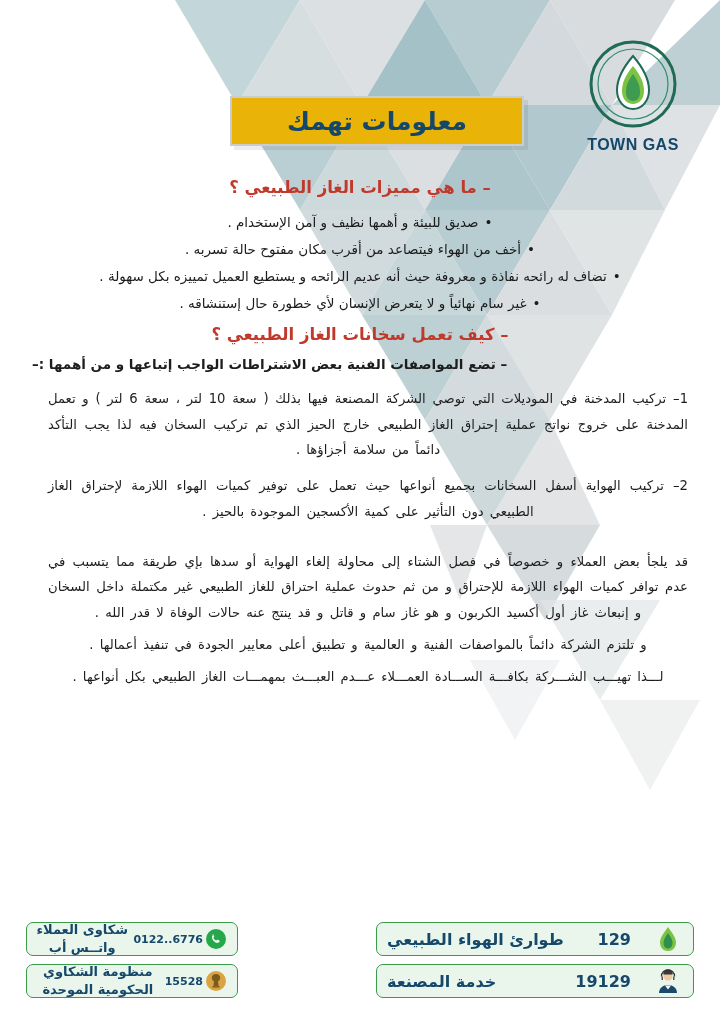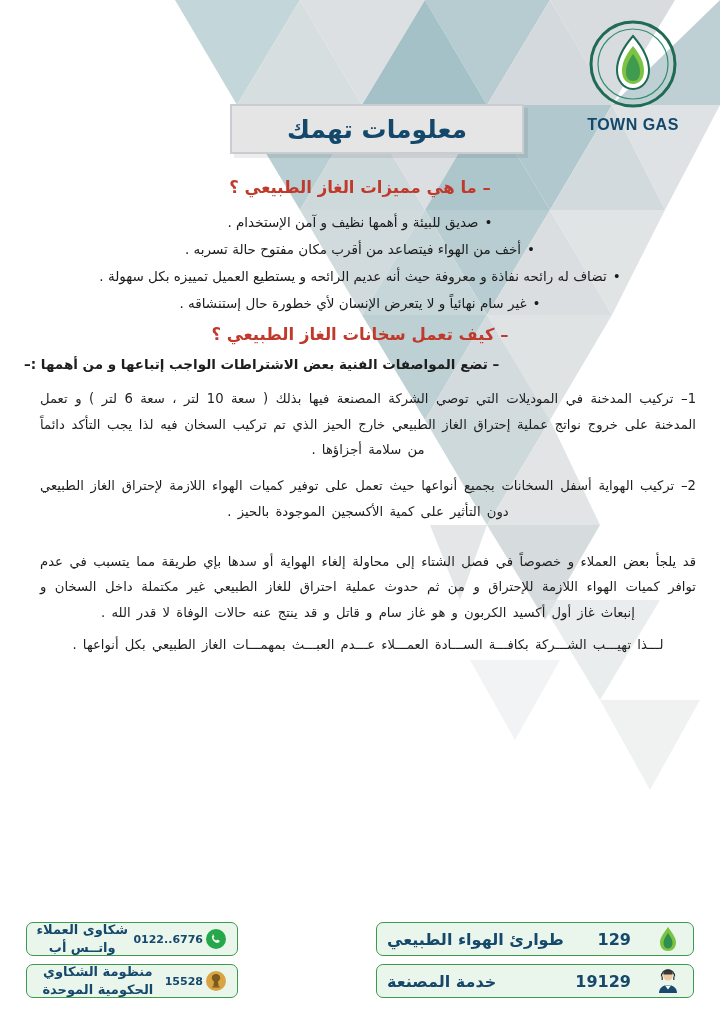--- a/index.html
+++ b/index.html
@@ -31,64 +31,64 @@
   }
 
   
   .header {
     position: relative;
     z-index: 3;
     height: 170px;
   }
   .logo-block {
     position: absolute;
-    top: 18px;
+    top: 38px;
     right: 22px;
     width: 130px;
     text-align: center;
   }
   .logo-ring {
     width: 92px;
     height: 92px;
     margin: 0 auto;
     position: relative;
   }
   .logo-text {
     margin-top: 6px;
     font-size: 16px;
     font-weight: bold;
     color: #14486b;
     letter-spacing: 0.5px;
     font-family: "Liberation Sans", sans-serif;
   }
   .title-box {
     position: absolute;
-    top: 104px;
+    top: 96px;
     right: 196px;
     width: 290px;
     height: 46px;
-    background: #e5e5e5;
+    background: #eab308;
     border: 2px solid #c9ccd1;
     box-shadow: 4px 4px 0 rgba(0,0,0,0.07);
     display: flex;
     align-items: center;
     justify-content: center;
   }
   .title-box .title-text {
     font-size: 25px;
     font-weight: bold;
     color: #14486b;
     letter-spacing: 0.5px;
   }
 
   
   .content {
     position: relative;
     z-index: 3;
-    padding: 0 24px;
+    padding: 0 32px;
     color: #1d1d1d;
   }
   .section-heading {
     color: #c0392b;
     font-weight: bold;
     font-size: 16.5px;
     text-align: center;
     margin: 8px 0 12px 0;
   }
   .bullets {
@@ -280,20 +280,21 @@
     <div class="lead-line">– تضع المواصفات الفنية بعض الاشتراطات الواجب إتباعها و من أهمها :–</div>
 
     <p class="para">1– تركيب المدخنة في الموديلات التي توصي الشركة المصنعة فيها بذلك ( سعة 10 لتر ، سعة 6 لتر ) و تعمل المدخنة على خروج نواتج عملية إحتراق الغاز الطبيعي خارج الحيز الذي تم تركيب السخان فيه لذا يجب التأكد دائماً من سلامة أجزاؤها .</p>
 
     <p class="para">2– تركيب الهواية أسفل السخانات بجميع أنواعها حيث تعمل على توفير كميات الهواء اللازمة لإحتراق الغاز الطبيعي دون التأثير على كمية الأكسجين الموجودة بالحيز .</p>
 
     <div class="spacer-14"></div>
 
     <p class="para tight">قد يلجأ بعض العملاء و خصوصاً في فصل الشتاء إلى محاولة إلغاء الهواية أو سدها بإي طريقة مما يتسبب في عدم توافر كميات الهواء اللازمة للإحتراق و من ثم حدوث عملية احتراق للغاز الطبيعي غير مكتملة داخل السخان و إنبعاث غاز أول أكسيد الكربون و هو غاز سام و قاتل و قد ينتج عنه حالات الوفاة لا قدر الله .</p>
 
+    <p class="para tight">و تلتزم الشركة دائماً بالمواصفات الفنية و العالمية و تطبيق أعلى معايير الجودة في تنفيذ أعمالها .</p>
 
     <p class="para tight">لـــذا تهيـــب الشـــركة بكافـــة الســـادة العمـــلاء عـــدم العبـــث بمهمـــات الغاز الطبيعي بكل أنواعها .</p>
   </div>
 
   <div class="footer">
 
     <div class="footer-row">
 
       <div class="pill pill-big">
         <span class="ico flame">

